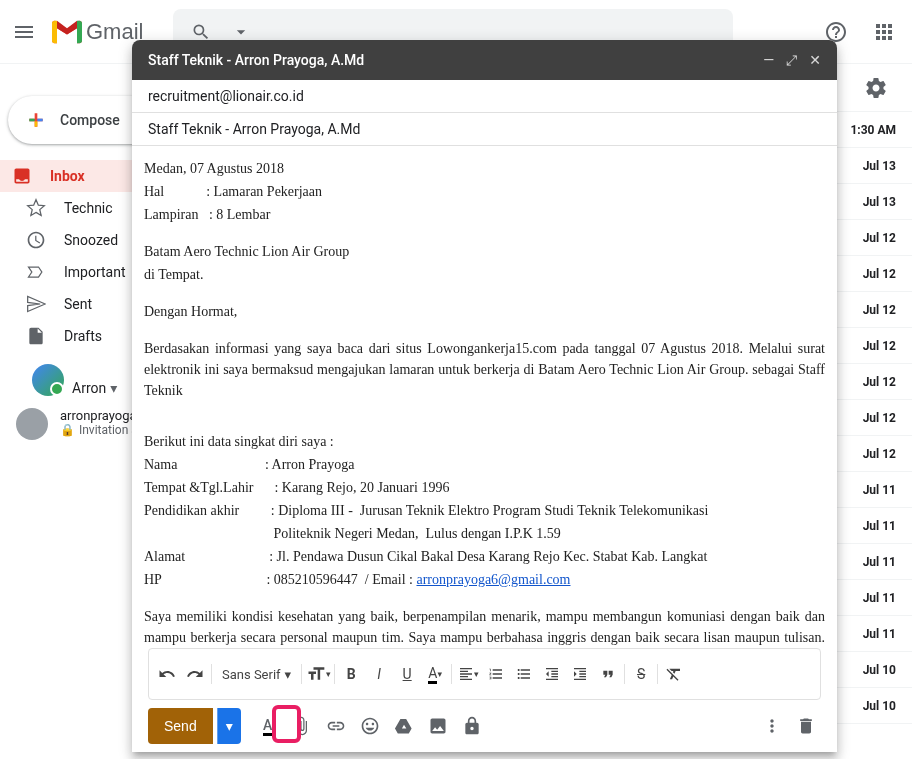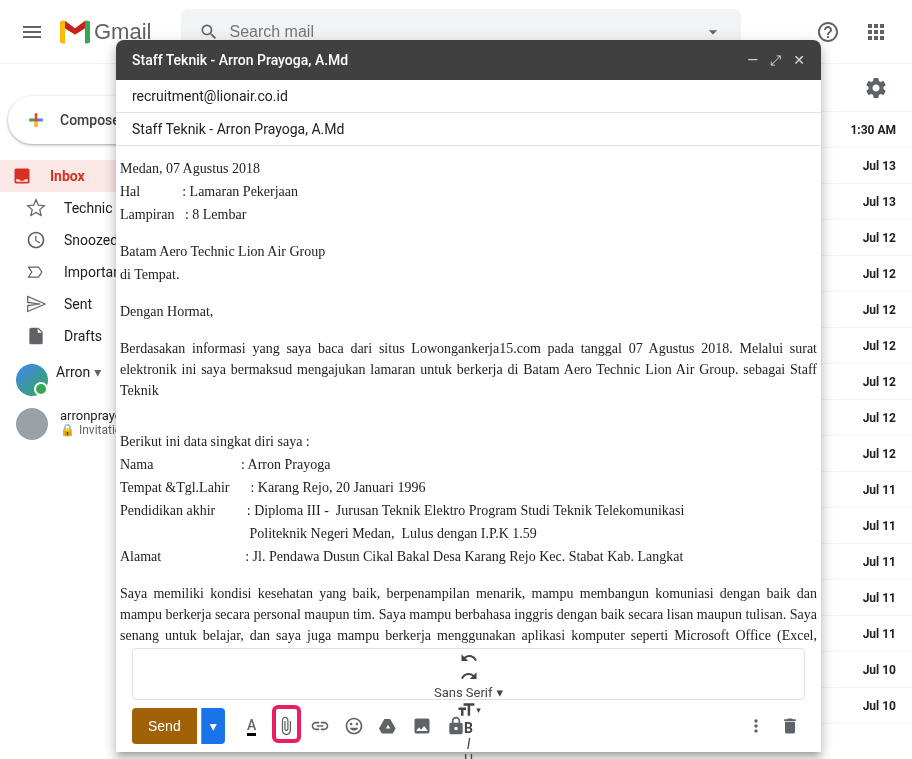--- a/index.html
+++ b/index.html
@@ -1,69 +1,69 @@
 <!DOCTYPE html>
 <html><head>
 <meta charset="utf-8">
 <style>
 * { box-sizing: border-box; margin: 0; padding: 0; }
 body { font-family: 'Google Sans', Roboto, Arial, sans-serif; font-size: 14px; color: #202124; background: #fff; width: 912px; height: 759px; overflow: hidden; position: relative; }
 
 
-.header { display: flex; align-items: center; height: 64px; padding: 8px; border-bottom: 1px solid #f1f3f4; }
+.header { display: flex; align-items: center; height: 64px; border-bottom: 1px solid #f1f3f4; }
 .hamburger { width: 48px; height: 48px; display: flex; align-items: center; justify-content: center; color: #5f6368; cursor: pointer; }
 .logo { display: flex; align-items: center; margin-left: 4px; margin-right: 30px; }
 .logo-text { font-size: 22px; color: #5f6368; margin-left: 4px; font-family: 'Product Sans', Arial, sans-serif; }
 .search-box { flex: 1; max-width: 560px; height: 46px; background: #f1f3f4; border-radius: 8px; display: flex; align-items: center; padding: 0 8px; }
 .search-box .icon { color: #5f6368; width: 40px; display: flex; justify-content: center; }
 .search-input { flex: 1; border: none; background: transparent; font-size: 16px; outline: none; color: #5f6368; }
 .search-dropdown { color: #5f6368; width: 40px; display: flex; justify-content: center; }
 .header-right { margin-left: auto; display: flex; align-items: center; gap: 8px; padding-right: 8px; }
 .header-icon { width: 40px; height: 40px; display: flex; align-items: center; justify-content: center; color: #5f6368; cursor: pointer; }
 
 
 .sidebar { position: absolute; left: 0; top: 80px; width: 256px; height: calc(100% - 64px); padding-top: 8px; }
 .compose-btn { margin: 8px 8px 16px 8px; height: 48px; border-radius: 24px; box-shadow: 0 1px 2px rgba(60,64,67,.3), 0 1px 3px 1px rgba(60,64,67,.15); display: flex; align-items: center; padding: 0 24px 0 12px; background: #fff; cursor: pointer; width: 150px; }
 .compose-plus { font-size: 24px; margin-right: 16px; width: 24px; }
 .compose-text { font-size: 14px; color: #3c4043; font-weight: 500; }
 .nav-item { height: 32px; display: flex; align-items: center; padding: 0 12px 0 26px; border-radius: 0 16px 16px 0; margin-right: 16px; color: #202124; cursor: pointer; font-size: 14px; }
 .nav-item.active { background: #fce8e6; color: #d93025; font-weight: 700; padding-left: 12px; }
 .nav-item .nav-icon { width: 20px; margin-right: 18px; display: flex; align-items: center; color: #5f6368; }
 .nav-item.active .nav-icon { color: #d93025; }
-.user-section { margin-top: 12px; padding: 0 8px 0 16px; display: flex; align-items: flex-start; height: 32px; }
+.user-section { margin-top: 12px; padding: 0 8px 0 32px; display: flex; align-items: flex-end; height: 32px; }
 .avatar { width: 32px; height: 32px; border-radius: 50%; background: linear-gradient(135deg, #4285f4, #34a853); margin-right: 8px; position: relative; }
 .avatar::after { content: ''; position: absolute; bottom: 0; right: 0; width: 10px; height: 10px; background: #34a853; border: 2px solid #fff; border-radius: 50%; }
 .hangout-item { margin-top: 8px; padding: 4px 8px 4px 16px; display: flex; align-items: flex-start; }
 .hangout-avatar { width: 32px; height: 32px; border-radius: 50%; background: #9aa0a6; margin-right: 12px; flex-shrink: 0; }
 .hangout-text { font-size: 13px; color: #202124; overflow: hidden; }
 .hangout-sub { font-size: 12px; color: #5f6368; display: flex; align-items: center; }
 
 
 .main { position: absolute; left: 256px; top: 64px; right: 0; bottom: 0; }
 .toolbar { height: 48px; display: flex; align-items: center; padding: 0 16px; border-bottom: 1px solid #f1f3f4; }
 .toolbar-right { margin-left: auto; display: flex; align-items: center; gap: 8px; }
 .email-list { }
 .email-row { height: 36px; display: flex; align-items: center; padding: 0 16px; border-bottom: 1px solid #f1f3f4; font-size: 13px; }
 .email-date { margin-left: auto; font-weight: 700; color: #202124; font-size: 12px; }
 
 
-.compose-window { position: absolute; left: 116px; top: 40px; width: 705px; height: 712px; background: #fff; box-shadow: 0 8px 10px 1px rgba(0,0,0,.14), 0 3px 14px 2px rgba(0,0,0,.12), 0 5px 5px -3px rgba(0,0,0,.2); border-radius: 8px 8px 0 0; display: flex; flex-direction: column; z-index: 100; }
+.compose-window { position: absolute; left: 132px; top: 40px; width: 705px; height: 712px; background: #fff; box-shadow: 0 8px 10px 1px rgba(0,0,0,.14), 0 3px 14px 2px rgba(0,0,0,.12), 0 5px 5px -3px rgba(0,0,0,.2); border-radius: 8px 8px 0 0; display: flex; flex-direction: column; z-index: 100; }
 .compose-header { height: 40px; background: #404040; color: #fff; display: flex; align-items: center; padding: 0 16px; border-radius: 8px 8px 0 0; font-size: 14px; }
 .compose-header-title { flex: 1; font-weight: 500; }
 .compose-header-icons { display: flex; gap: 12px; }
 .compose-header-icons span { cursor: pointer; opacity: 0.8; font-size: 14px; }
 .compose-to { padding: 8px 16px; border-bottom: 1px solid #e0e0e0; font-size: 14px; color: #202124; }
 .compose-subject { padding: 8px 16px; border-bottom: 1px solid #e0e0e0; font-size: 14px; color: #202124; }
-.compose-body { flex: 1; padding: 12px 4px; font-family: 'Times New Roman', serif; font-size: 14px; color: #222; overflow-y: auto; line-height: 1.5; text-align: justify; }
+.compose-body { flex: 1; padding: 12px 12px; font-family: 'Times New Roman', serif; font-size: 14px; color: #222; overflow-y: auto; line-height: 1.5; text-align: justify; }
 .compose-body p { margin-bottom: 2px; }
 .compose-body .gap { height: 14px; }
 .email-link { color: #1155cc; text-decoration: underline; }
 
 
-.format-toolbar { height: 52px; border: 1px solid #e0e0e0; margin: 0 16px; display: flex; align-items: center; padding: 0 4px; border-radius: 4px; flex-direction: column; }
+.format-toolbar { height: 52px; border: 1px solid #e0e0e0; margin: 0 16px; display: flex; align-items: center; padding: 16px 4px; border-radius: 4px; }
 .fmt-btn { width: 28px; height: 28px; display: flex; align-items: center; justify-content: center; color: #444; cursor: pointer; font-size: 14px; }
 .fmt-sep { width: 1px; height: 20px; background: #e0e0e0; margin: 0 2px; }
 .fmt-font { padding: 0 8px; font-size: 13px; color: #444; display: flex; align-items: center; gap: 4px; cursor: pointer; }
 
 
 .send-bar { height: 52px; display: flex; align-items: center; padding: 0 16px; gap: 4px; }
 .send-btn { background: #a16207; color: #fff; border: none; height: 36px; padding: 0 16px; border-radius: 4px 0 0 4px; font-size: 14px; font-weight: 500; cursor: pointer; }
 .send-dropdown { background: #1a73e8; color: #fff; height: 36px; width: 24px; border-radius: 0 4px 4px 0; display: flex; align-items: center; justify-content: center; cursor: pointer; margin-right: 8px; border-left: 1px solid rgba(255,255,255,0.3); }
 .send-icon { width: 30px; height: 30px; display: flex; align-items: center; justify-content: center; color: #5f6368; cursor: pointer; }
 .send-bar-right { margin-left: auto; display: flex; gap: 4px; }
@@ -90,21 +90,20 @@
         <path fill="#C5221F" d="M4 0l8 6 8-6v6l-8 5-8-5V0z"></path>
       </svg>
     <span class="logo-text">Gmail</span>
   </div>
   <div class="search-box">
     <span class="icon">
       <svg width="20" height="20" viewBox="0 0 24 24">
           <path fill="#5f6368" d="M15.5 14h-.79l-.28-.27A6.471 6.471 0 0016 9.5 6.5 6.5 0 109.5 16c1.61 0 3.09-.59 4.23-1.57l.27.28v.79l5 4.99L20.49 19l-4.99-5zm-6 0C7.01 14 5 11.99 5 9.5S7.01 5 9.5 5 14 7.01 14 9.5 11.99 14 9.5 14z"></path>
         </svg>
     </span>
-    <input class="search-input" placeholder="Search mail" style="">
     <span class="search-dropdown">
       <svg width="20" height="20" viewBox="0 0 24 24">
           <path fill="#5f6368" d="M7 10l5 5 5-5z"></path>
         </svg>
     </span>
   </div>
   <div class="header-right">
     <div class="header-icon">
       <svg width="24" height="24" viewBox="0 0 24 24">
           <path fill="#5f6368" d="M11 18h2v-2h-2v2zm1-16C6.48 2 2 6.48 2 12s4.48 10 10 10 10-4.48 10-10S17.52 2 12 2zm0 18c-4.41 0-8-3.59-8-8s3.59-8 8-8 8 3.59 8 8-3.59 8-8 8zm0-14c-2.21 0-4 1.79-4 4h2c0-1.1.9-2 2-2s2 .9 2 2c0 2-3 1.75-3 5h2c0-2.25 3-2.5 3-5 0-2.21-1.79-4-4-4z"></path>
@@ -284,20 +283,21 @@
     <div class="gap"></div>
     <p>Berdasakan informasi yang saya baca dari situs Lowongankerja15.com pada tanggal 07 Agustus 2018. Melalui surat elektronik ini saya bermaksud mengajukan lamaran untuk berkerja di Batam Aero Technic Lion Air Group.  sebagai Staff Teknik</p>
     <div class="gap"></div>
     <div class="gap"></div>
     <p>Berikut ini data singkat diri saya :</p>
     <p style="white-space:pre">Nama                         : Arron Prayoga</p>
     <p style="white-space:pre">Tempat &amp;Tgl.Lahir      : Karang Rejo, 20 Januari 1996</p>
     <p style="white-space:pre">Pendidikan akhir         : Diploma III -  Jurusan Teknik Elektro Program Studi Teknik Telekomunikasi</p>
     <p style="white-space:pre">                                     Politeknik Negeri Medan,  Lulus dengan I.P.K 1.59</p>
     <p style="white-space:pre">Alamat                        : Jl. Pendawa Dusun Cikal Bakal Desa Karang Rejo Kec. Stabat Kab. Langkat</p>
+    <p style="white-space:pre"><span>HP                              : 085210596447  / Email : </span><a class="email-link">arronprayoga6@gmail.com</a></p>
     <div class="gap"></div>
     <p>Saya memiliki kondisi kesehatan yang baik, berpenampilan menarik, mampu membangun komuniasi dengan baik dan mampu berkerja secara personal maupun tim. Saya mampu berbahasa inggris dengan baik secara lisan maupun tulisan. Saya senang untuk belajar, dan saya juga mampu berkerja menggunakan aplikasi komputer seperti Microsoft Office (Excel, Word, Power Point, Visio), Autocad 2D dan 3D, HTML, CSS, Javascript, PHP dan Memiliki Pengalaman di Bidang SEO, Internet dan dapat mengetik dengan cepat.</p>
 
   </div>
   <div class="format-toolbar">
     <div class="fmt-btn">
         <svg width="18" height="18" viewBox="0 0 24 24">
           <path fill="#444" d="M12.5 8c-2.65 0-5.05.99-6.9 2.6L2 7v9h9l-3.62-3.62c1.39-1.16 3.16-1.88 5.12-1.88 3.54 0 6.55 2.31 7.6 5.5l2.37-.78C21.08 11.03 17.15 8 12.5 8z"></path>
         </svg>
       </div>

